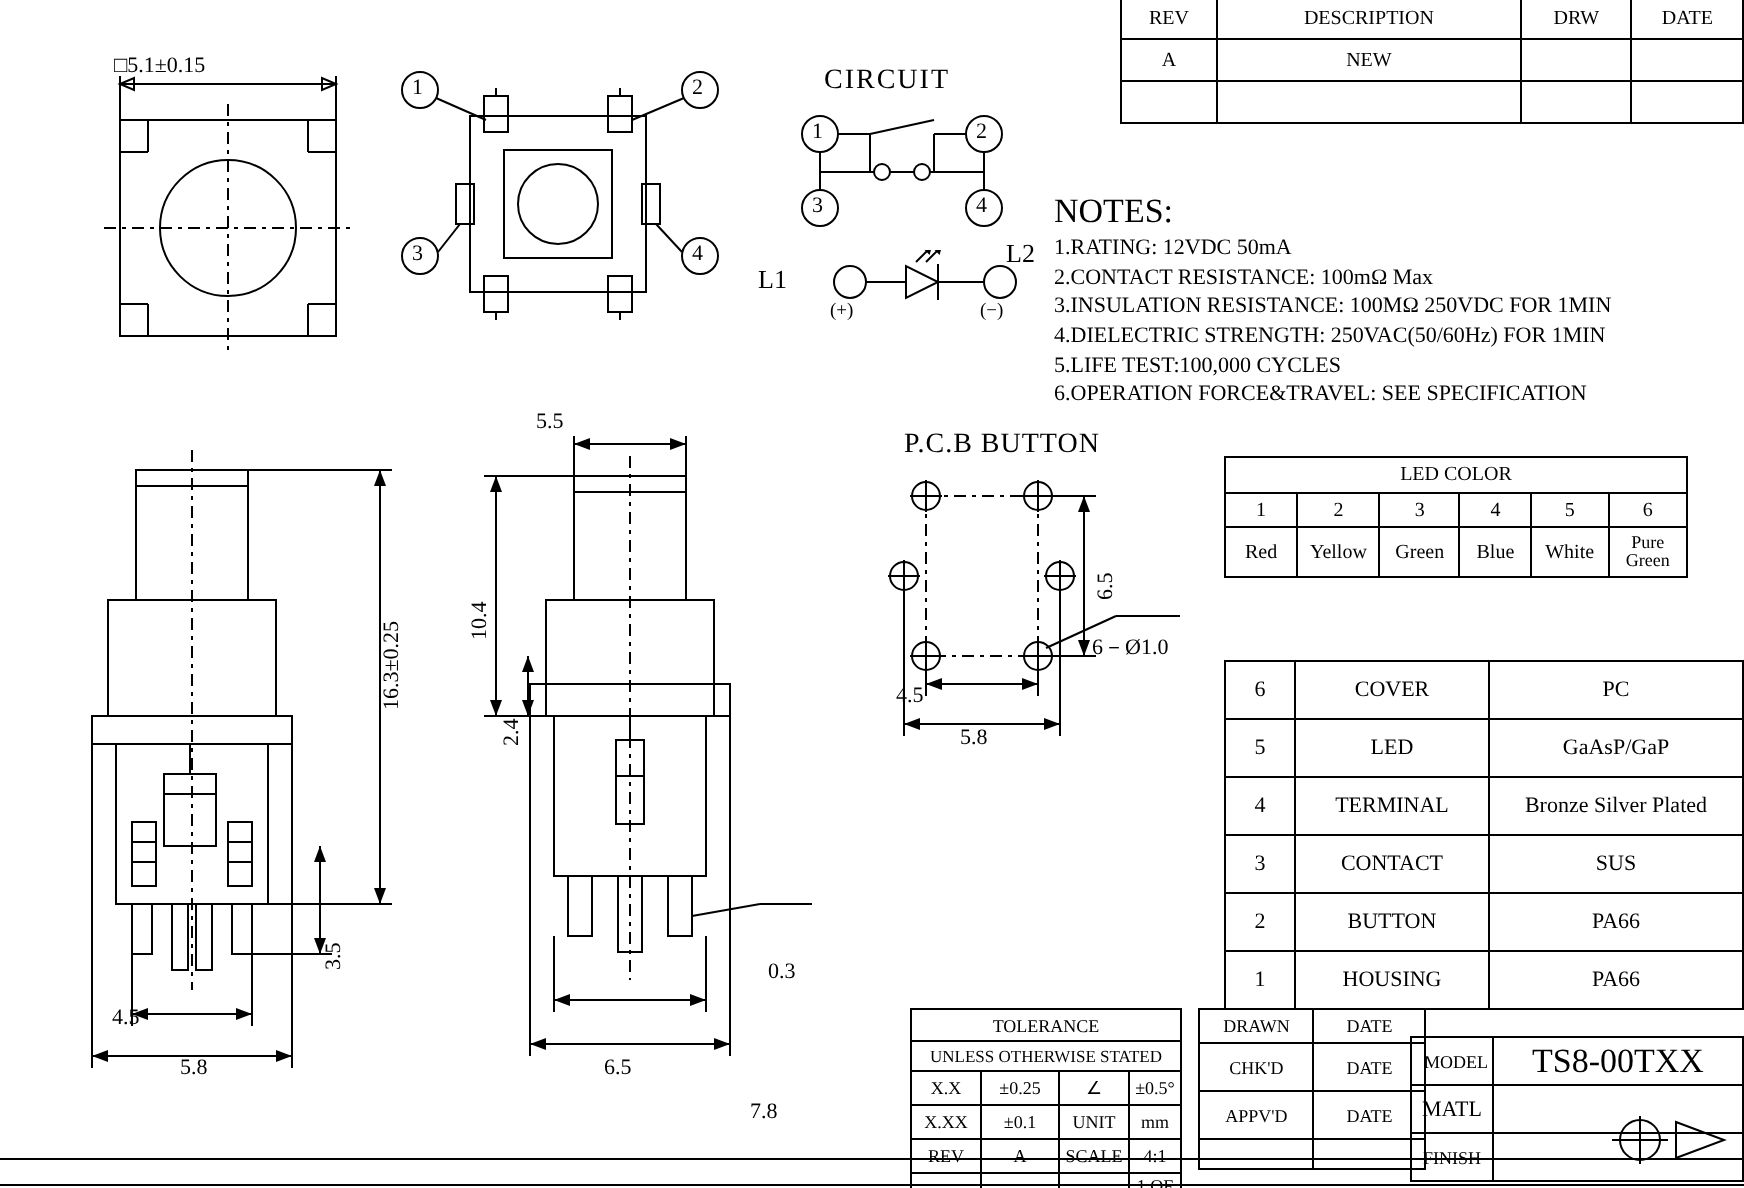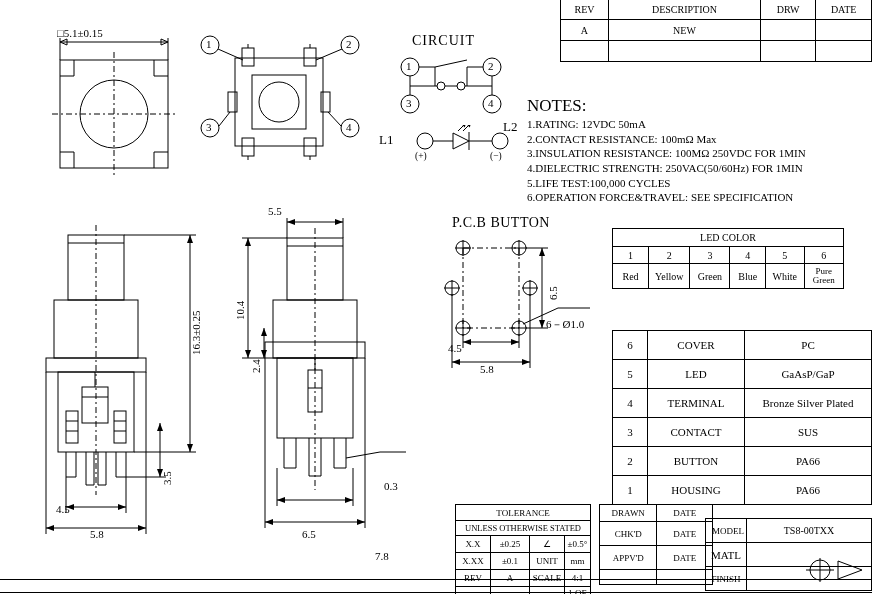--- a/index.html
+++ b/index.html
@@ -486,21 +486,21 @@
       </tr>
     </tbody>
       </table>
   </div>
 
   <div class="abs" style="left:705px; top:518px;">
     <table class="grid" style="width:167px; font-size:10px;">
       <tbody>
           <tr>
         <td style="width:36px; height:21px; font-size:9px;text-align:right;">MODEL</td>
-        <td style="font-size:10px;">TS8-00TXX</td>
+        <td style="font-size:17px;">TS8-00TXX</td>
       </tr>
       <tr>
         <td style="height:21px; font-size:11px;">MATL</td>
         <td></td>
       </tr>
       <tr>
         <td style="height:21px; font-size:9px;">FINISH</td>
         <td></td>
       </tr>
     </tbody>

